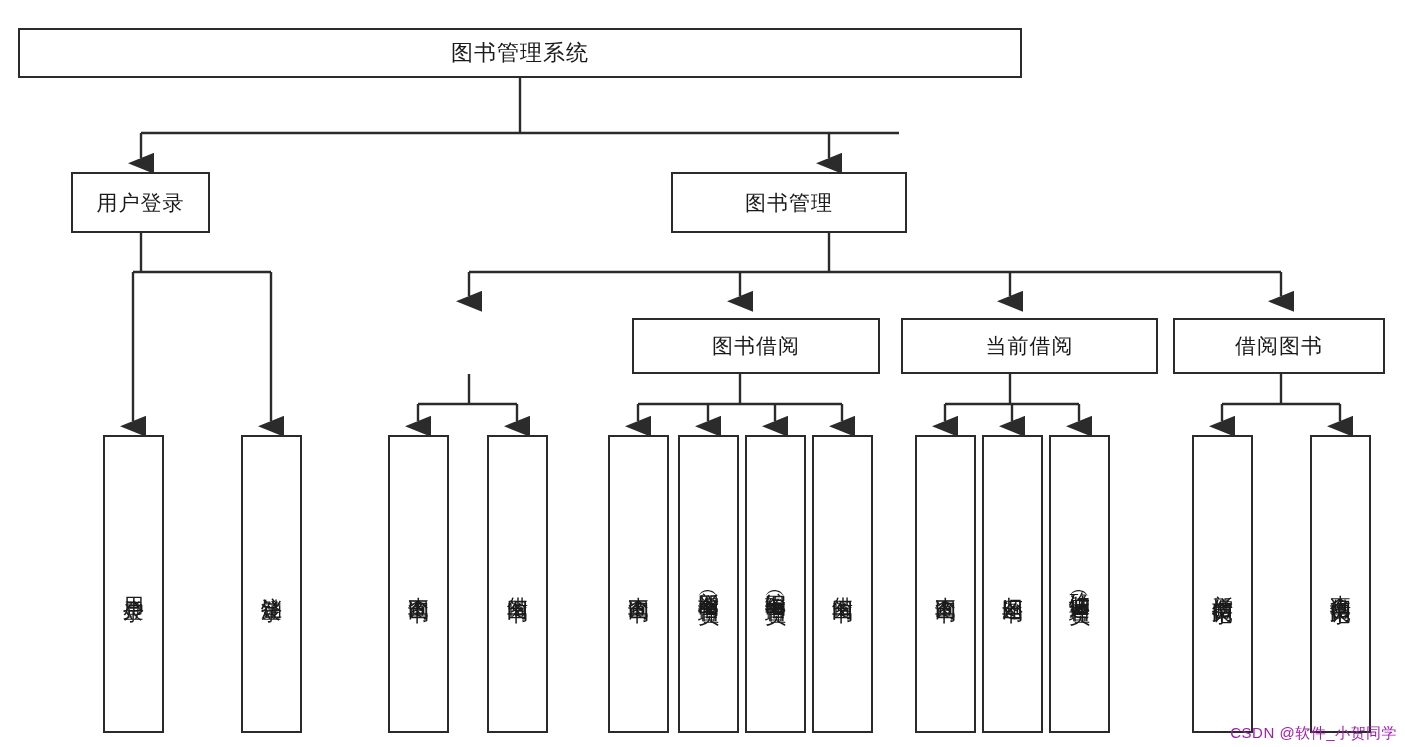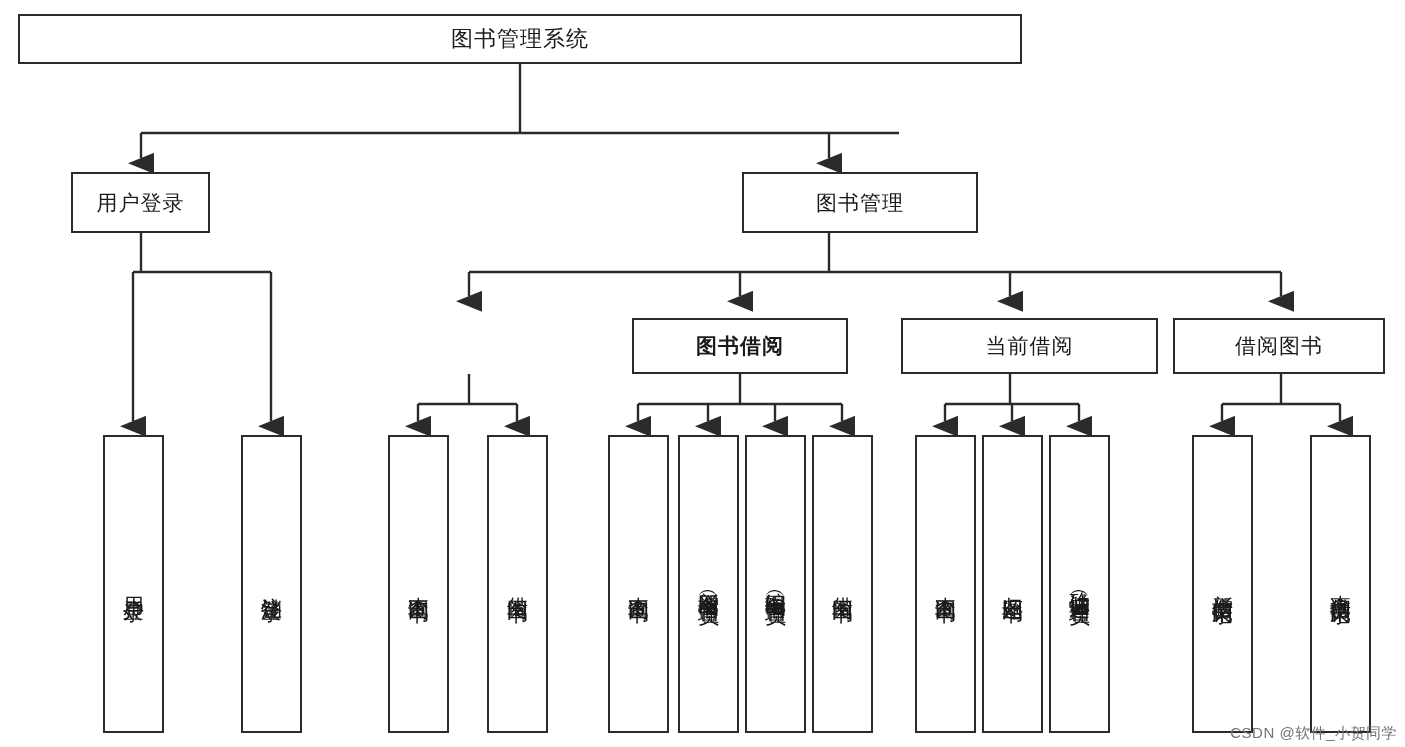--- a/index.html
+++ b/index.html
@@ -55,21 +55,21 @@
     display: block;
   }
   .node.root {
     font-size: 22px;
   }
   #watermark {
     position: absolute;
     right: 8px;
     bottom: 4px;
     font-size: 15px;
-    color: #737373;
+    color: #a21caf;
     letter-spacing: 0.5px;
     white-space: nowrap;
   }
 </style>
 </head>
 <body>
 
 <div id="diagram-root">
 
   <svg id="wires" viewBox="0 0 1405 747" xmlns="http://www.w3.org/2000/svg">
@@ -115,32 +115,32 @@
       <path d="M1012,404 L1012,421" marker-end="url(#arrow)"></path>
       <path d="M1079,404 L1079,421" marker-end="url(#arrow)"></path>
 
       <path d="M1281,374 L1281,404"></path>
       <path d="M1222,404 L1340,404"></path>
       <path d="M1222,404 L1222,421" marker-end="url(#arrow)"></path>
       <path d="M1340,404 L1340,421" marker-end="url(#arrow)"></path>
     </g>
   </svg>
 
-  <div class="node h root" style="left:18px; top:14px; width:1004px; height:50px;">
+  <div class="node h root" style="left:18px; top:28px; width:1004px; height:50px;">
     <span>图书管理系统</span>
   </div>
 
   <div class="node h" style="left:71px; top:172px; width:139px; height:61px;">
     <span>用户登录</span>
   </div>
-  <div class="node h" style="left:742px; top:172px; width:236px; height:61px;">
+  <div class="node h" style="left:671px; top:172px; width:236px; height:61px;">
     <span>图书管理</span>
   </div>
 
-  <div class="node h" style="left:632px; top:318px; width:216px; height:56px;font-weight:bold;">
+  <div class="node h" style="left:632px; top:318px; width:248px; height:56px;">
     <span>图书借阅</span>
   </div>
   <div class="node h" style="left:901px; top:318px; width:257px; height:56px;">
     <span>当前借阅</span>
   </div>
   <div class="node h" style="left:1173px; top:318px; width:212px; height:56px;">
     <span>借阅图书</span>
   </div>
 
   <div class="node v" style="left:103px; top:435px; width:61px; height:298px;">

